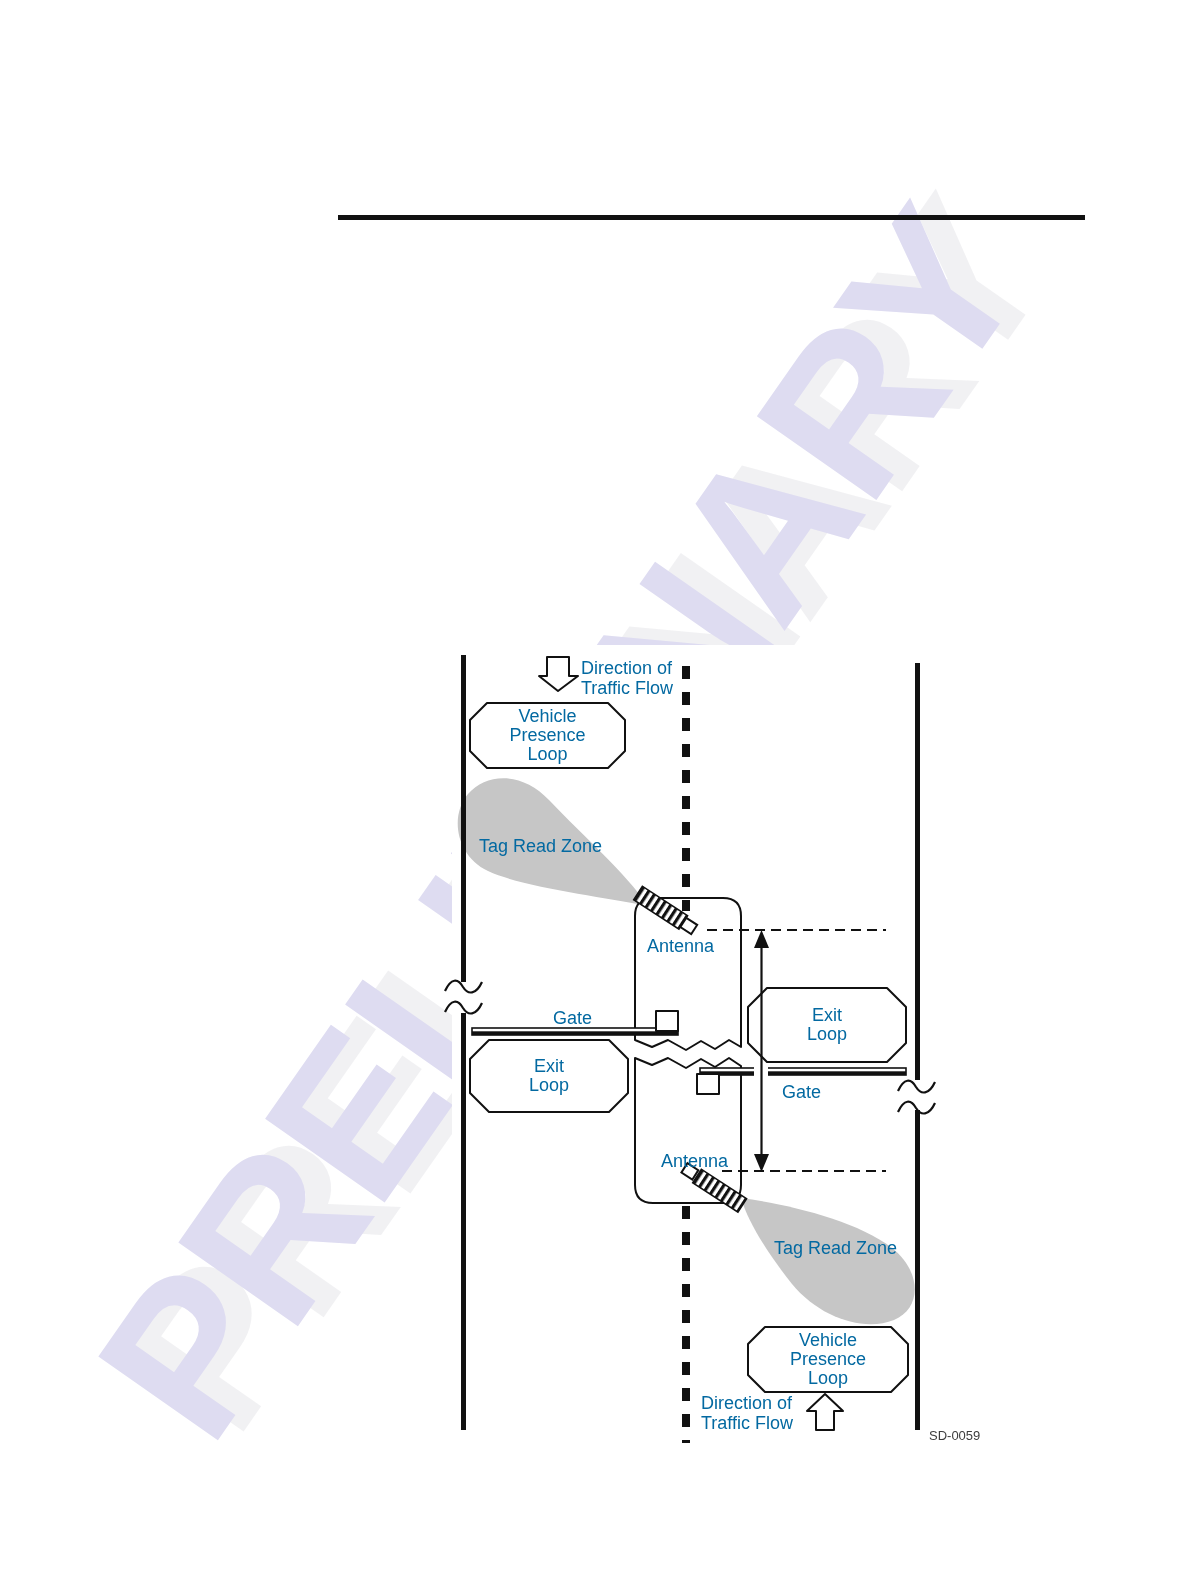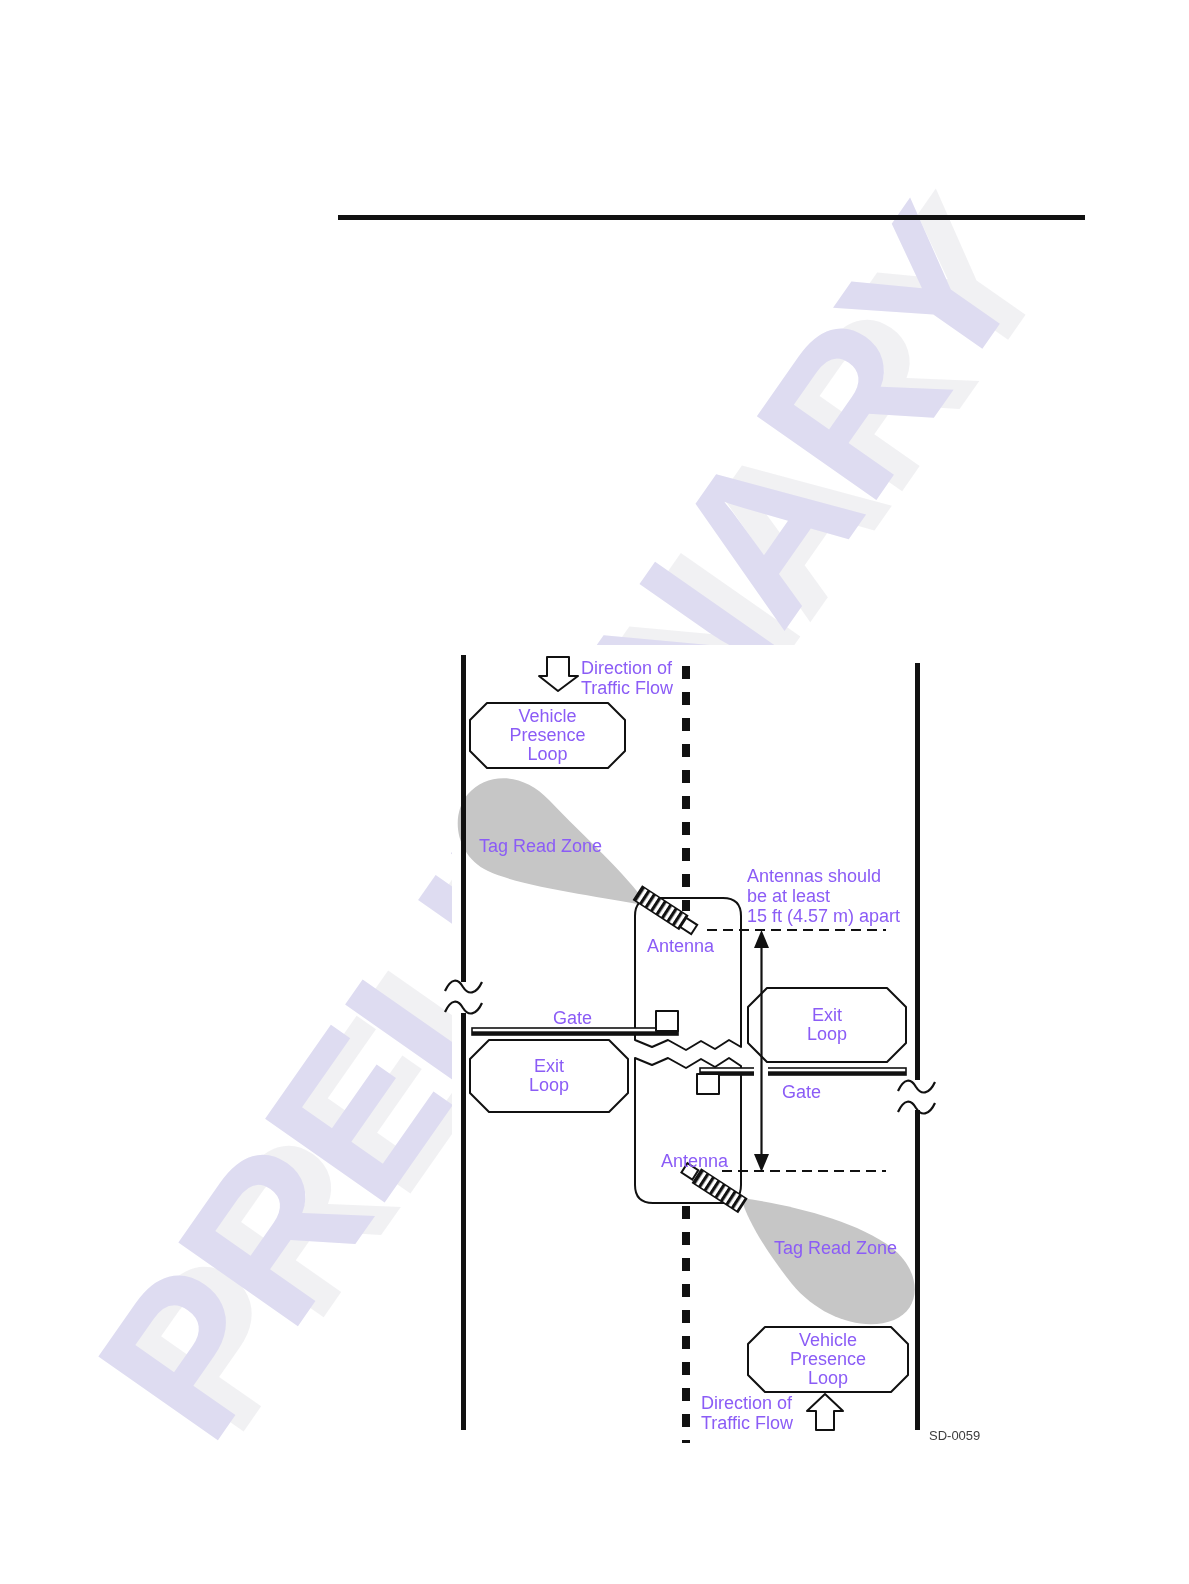--- a/index.html
+++ b/index.html
@@ -3,21 +3,21 @@
 <meta charset="utf-8">
 <style>
   html,body{margin:0;padding:0;background:#ffffff;}
   .page{position:relative;width:1189px;height:1584px;background:#fff;overflow:hidden;
         font-family:"Liberation Sans",sans-serif;}
   .watermark{position:absolute;left:150px;top:1304px;height:212px;line-height:212px;
         font-size:212px;font-weight:bold;letter-spacing:-2px;white-space:nowrap;
         color:var(--wm-color,#dedcf1);transform:rotate(-55deg);transform-origin:0 50%;
         text-shadow:22px 16px 0 rgba(170,170,180,0.16);z-index:1;}
   svg.fig{position:absolute;left:0;top:0;z-index:2;}
-  .lbl{position:absolute;font-size:18px;line-height:20px;color:#8b5cf6;
+  .lbl{position:absolute;font-size:18px;line-height:20px;color:#0369a1;
        white-space:nowrap;z-index:3;}
   .lbl span{display:block;}
   .ctr{display:flex;flex-direction:column;align-items:center;justify-content:center;
        text-align:center;line-height:19px;border-radius:14px;}
   .code{font-size:13px;color:#3d3d3d;text-align:center;}
   .zone{fill:var(--zone-fill,#c6c6c6);}
   .ln{stroke:#111;fill:none;}
   .wfill{fill:#fff;stroke:#111;stroke-width:2;stroke-linejoin:round;}
 </style>
 </head>
@@ -116,25 +116,20 @@
   </div>
 
   <div class="lbl ctr" style="left:470px;top:703px;width:155px;height:65px">
     <span>Vehicle</span>
     <span>Presence</span>
     <span>Loop</span>
   </div>
 
   <div class="lbl" style="left:479px;top:836px">Tag Read Zone</div>
 
-  <div class="lbl" style="left:747px;top:866px">
-    <span>Antennas should</span>
-    <span>be at least</span>
-    <span>15 ft (4.57 m) apart</span>
-  </div>
 
   <div class="lbl" style="left:647px;top:936px">Antenna</div>
 
   <div class="lbl" style="left:553px;top:1008px">Gate</div>
 
   <div class="lbl ctr" style="left:470px;top:1040px;width:158px;height:72px">
     <span>Exit</span>
     <span>Loop</span>
   </div>
 

